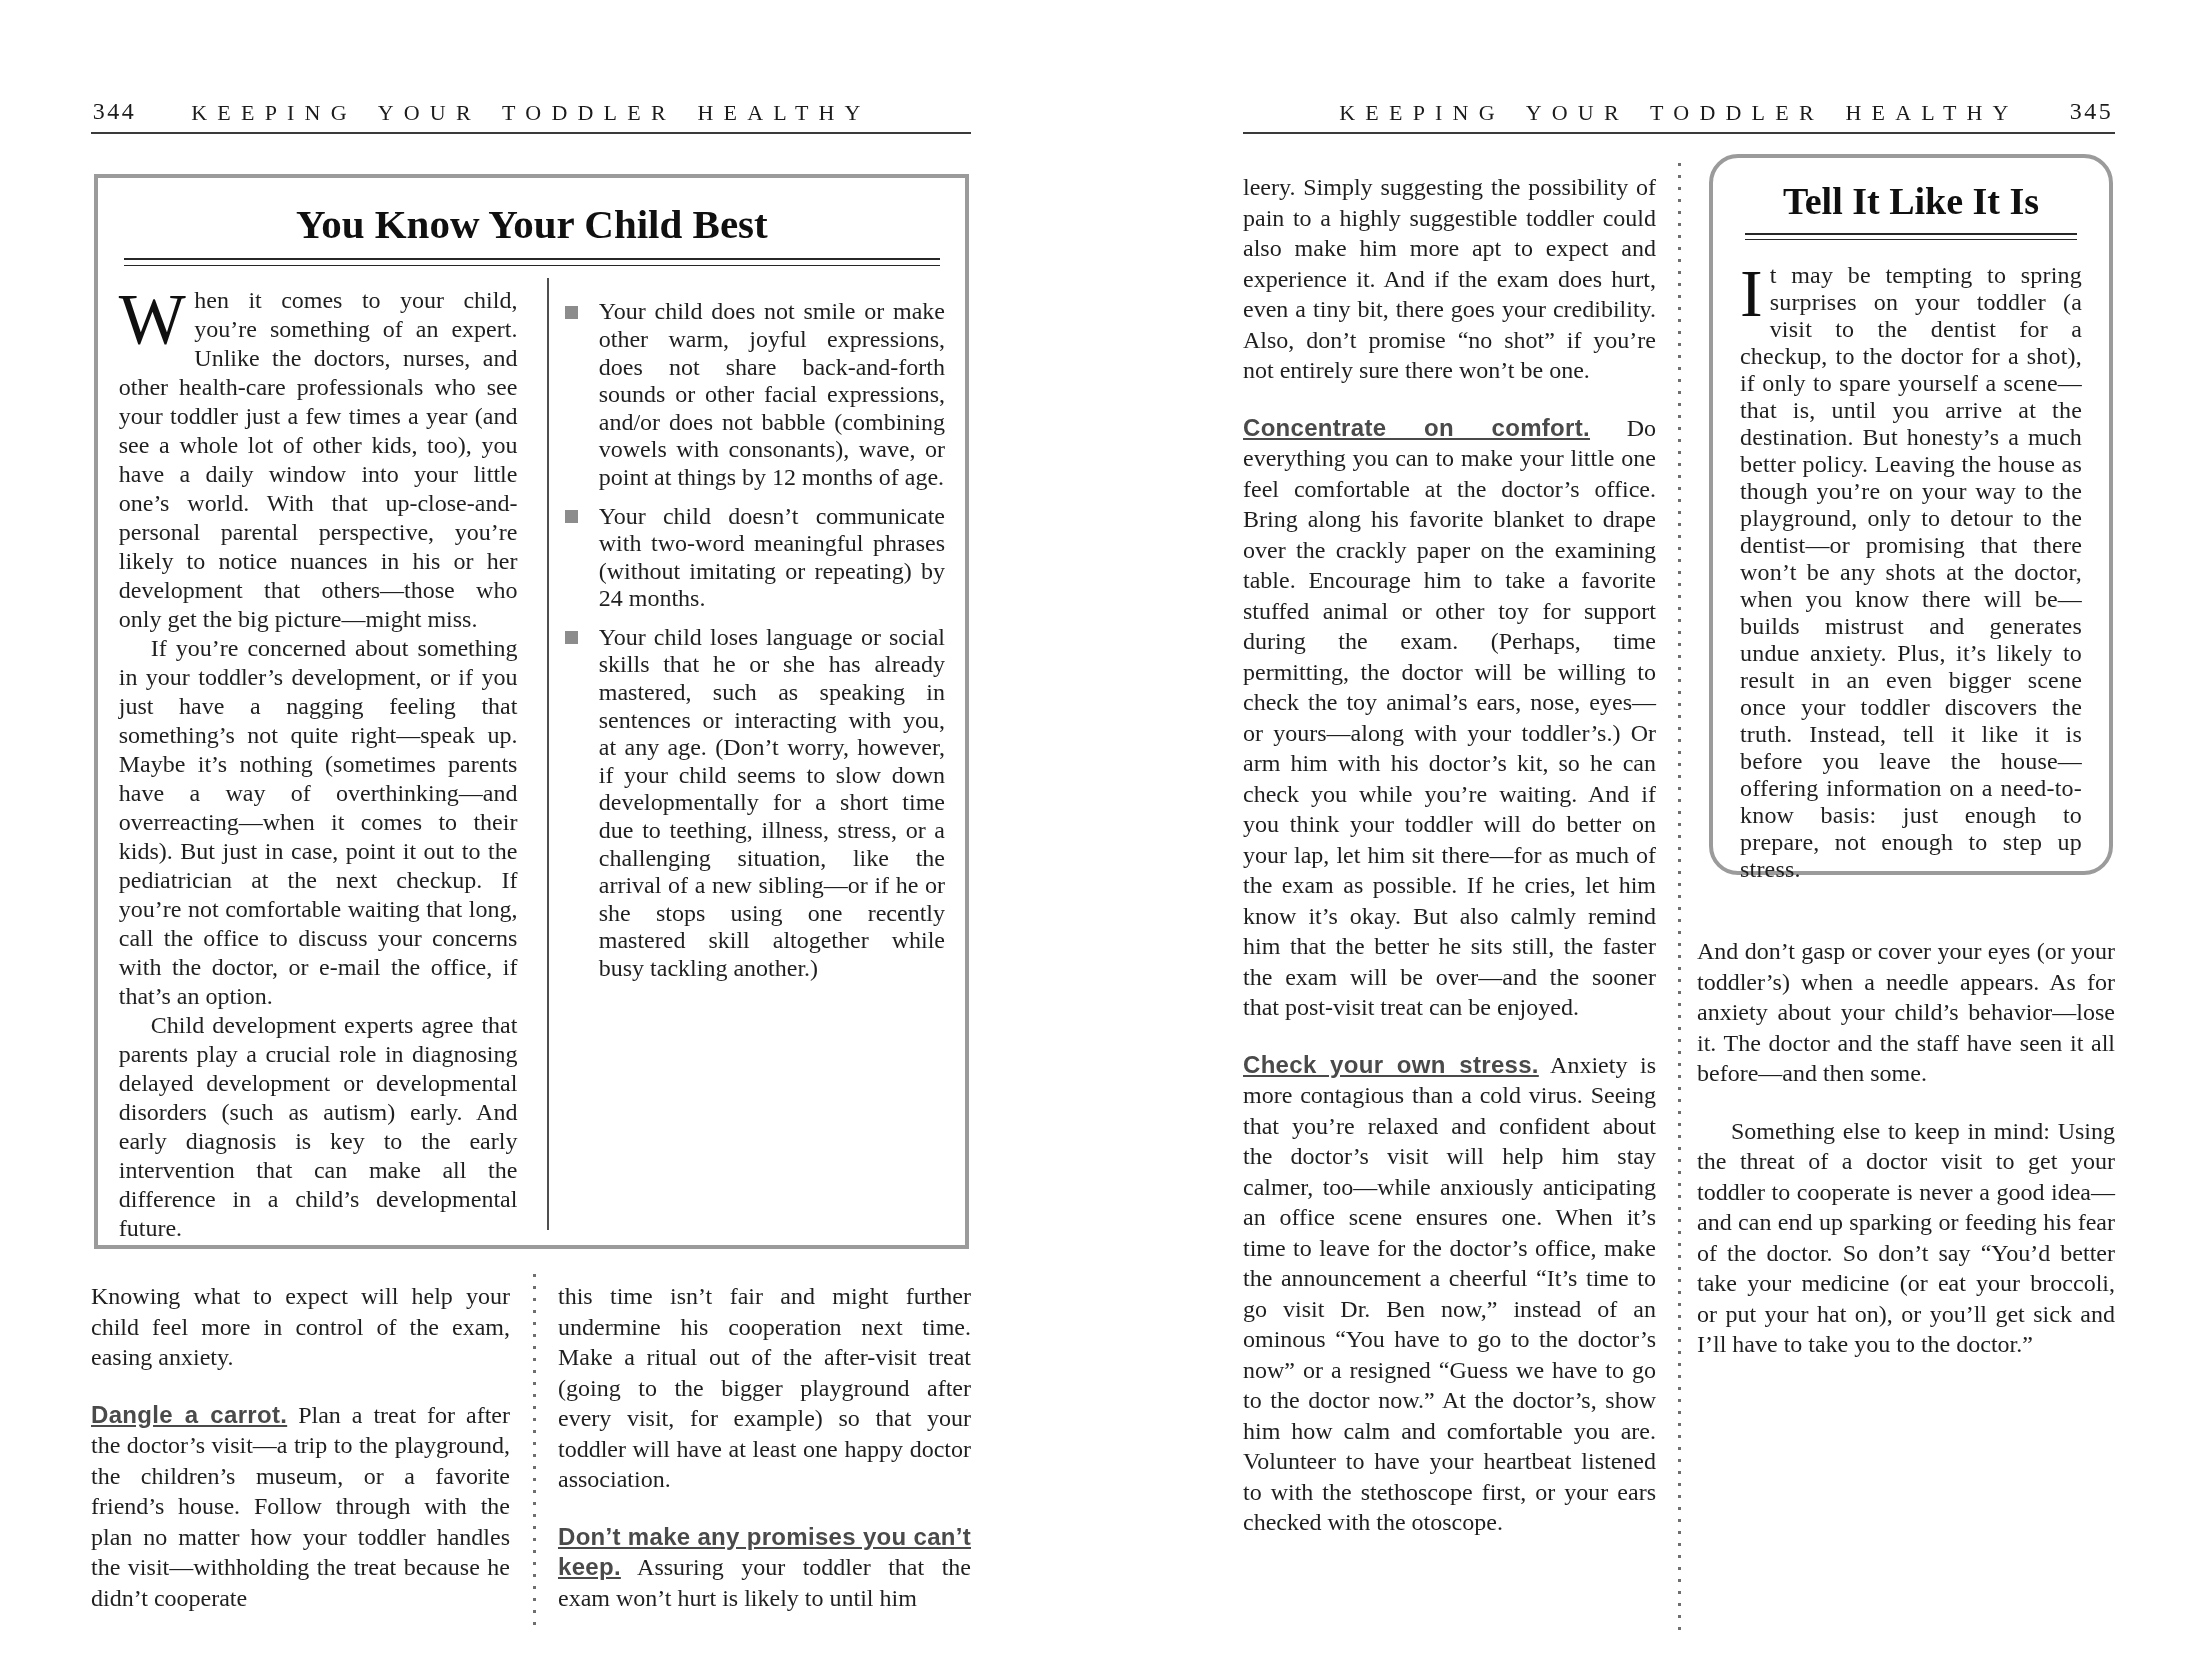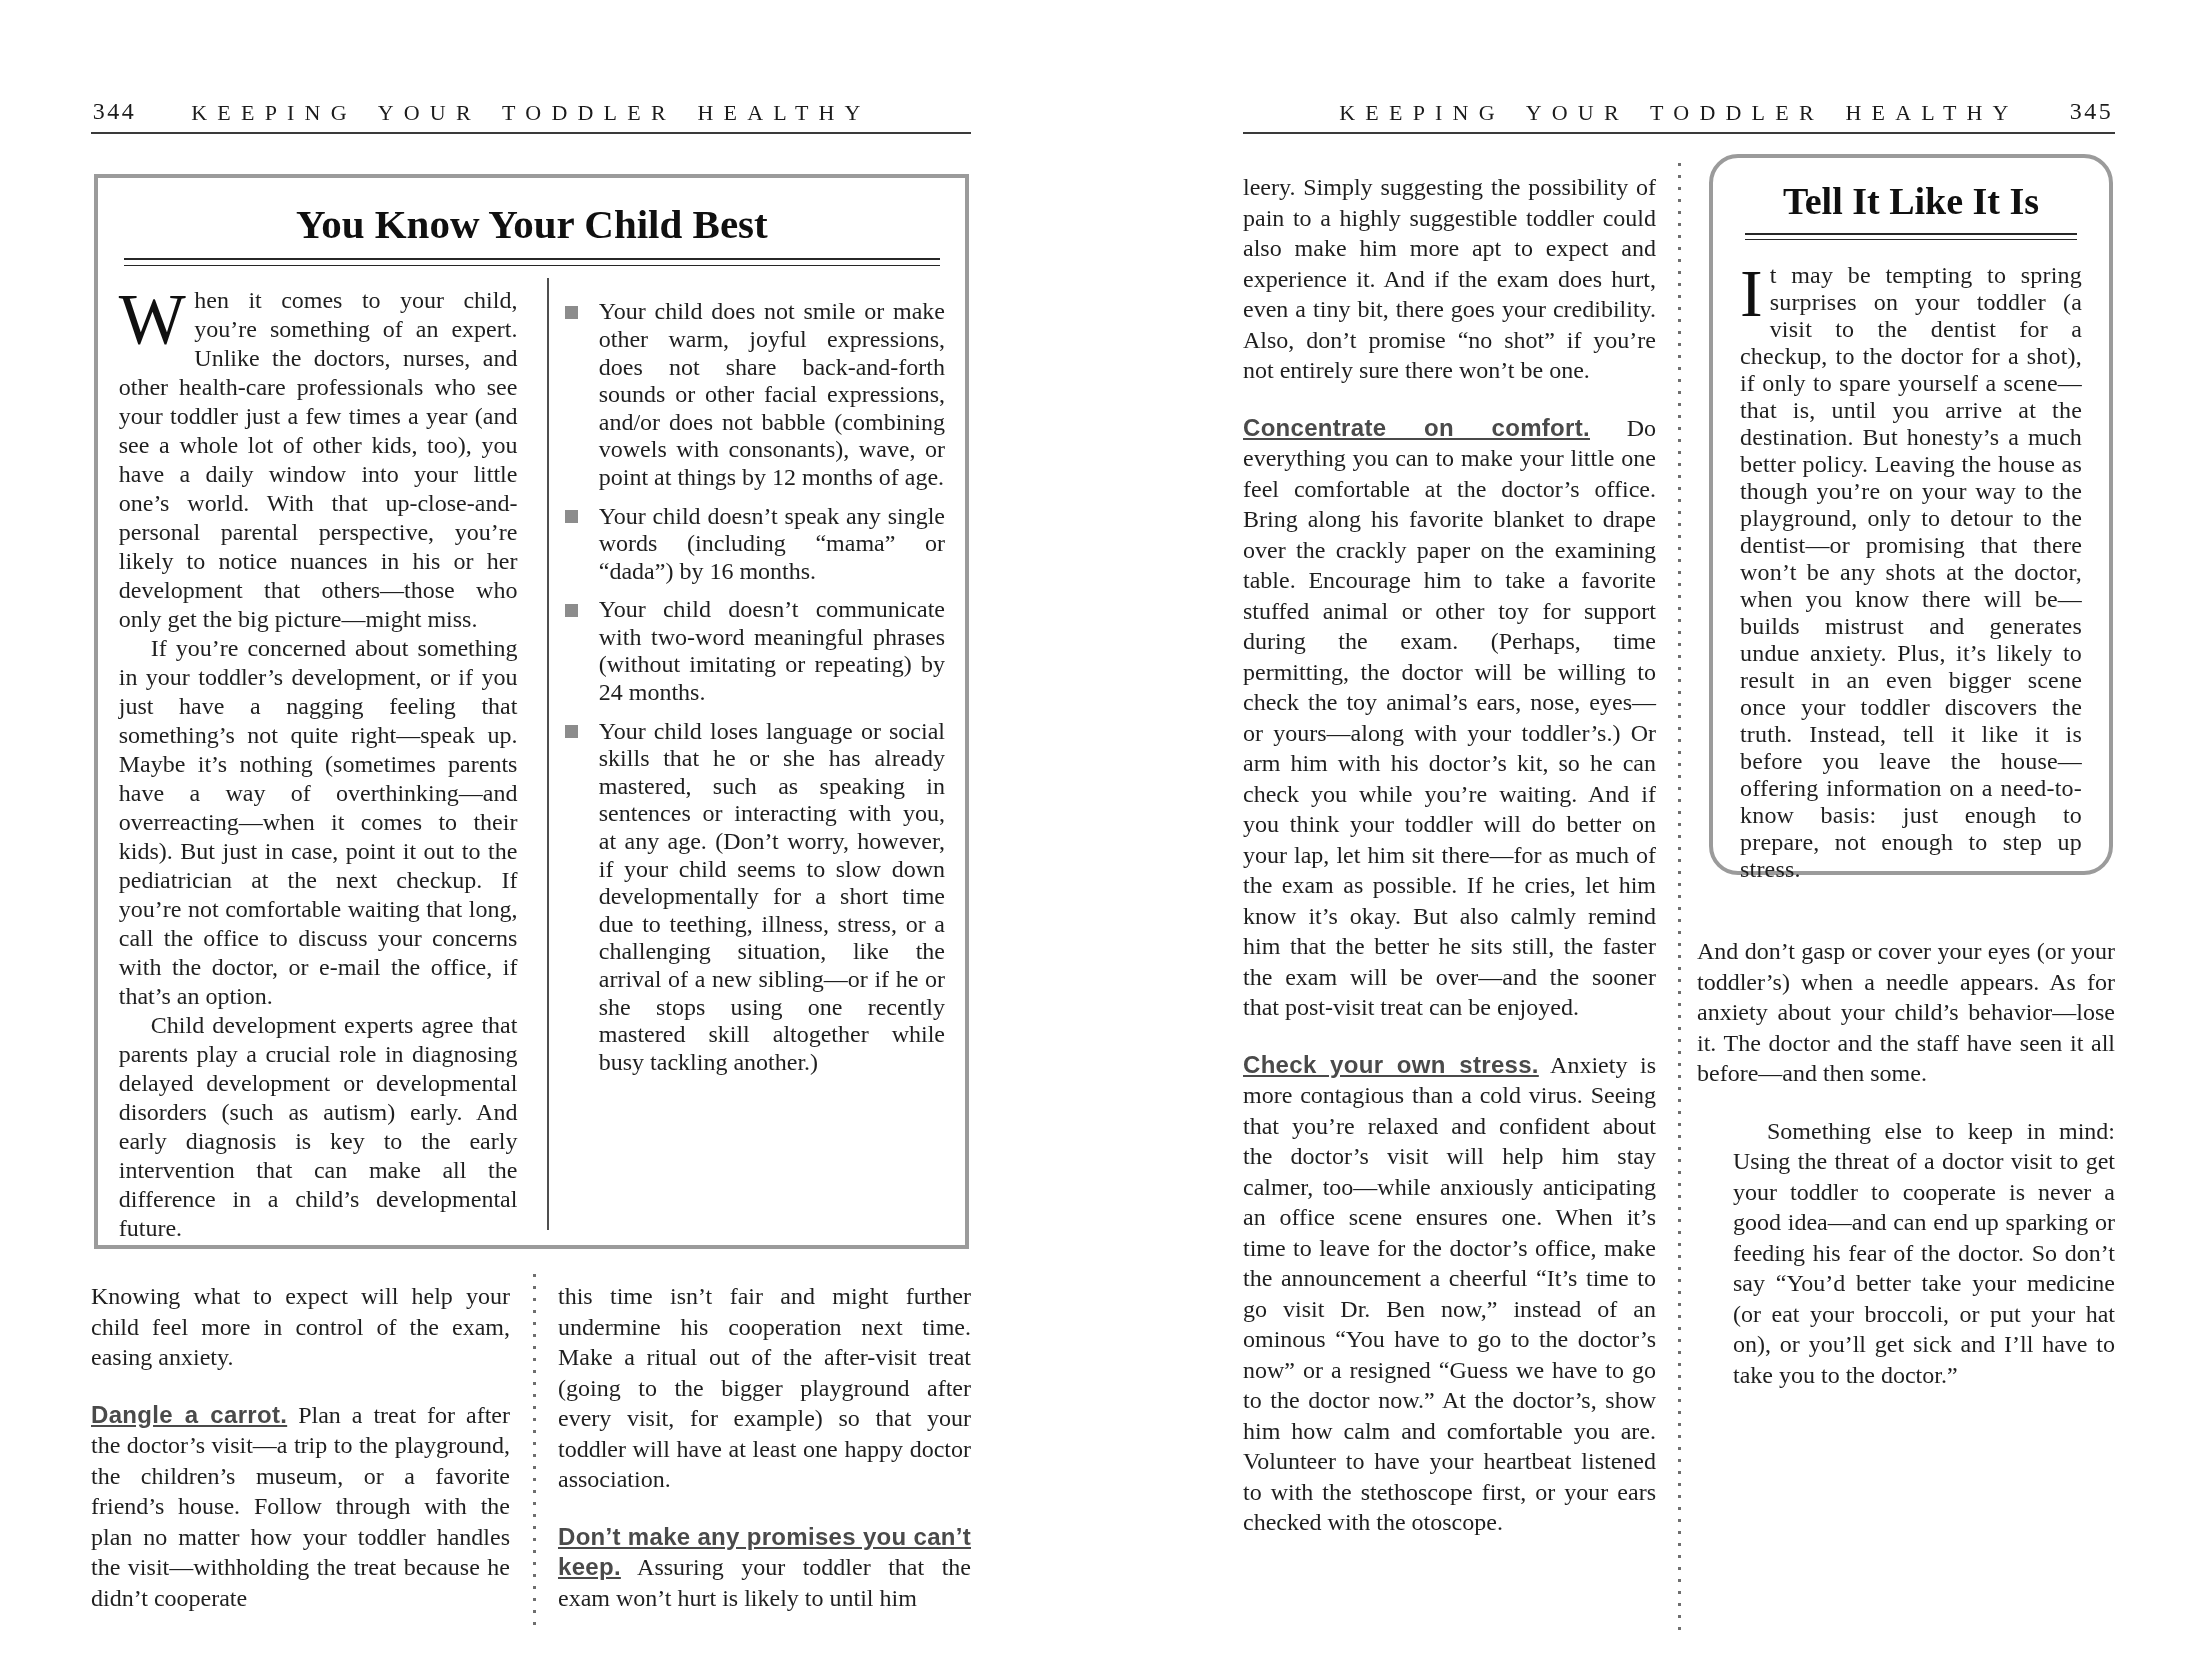--- a/index.html
+++ b/index.html
@@ -53,21 +53,21 @@
   
   .box-body { margin-top:22px; font-size:24px; line-height:27px; letter-spacing:0.2px; }
 
   
   .runin { font-family:"Liberation Sans","DejaVu Sans",sans-serif; font-weight:bold;
            color:#4a4a4a; letter-spacing:0.3px; font-size:24px;text-decoration:underline; }
 
   
   .text-col { position:absolute; font-size:24px; line-height:30.5px; }
   .text-col .para + .para { margin-top:27px; }
-  .indent-first { text-indent:34px;margin-left:36px; }
+  .indent-first { text-indent:34px; }
 
   #left-lower-col1 { left:0;    top:1281px; width:419px; }
   #left-lower-col2 { left:467px; top:1281px; width:413px; }
   #right-col1      { left:0;    top:172px;  width:413px; }
   #right-col2      { left:454px; top:936px; width:418px; }
 
   
   .dotted-divider { position:absolute; width:2.5px;
       background-image:repeating-linear-gradient(to bottom,#6f6f6f 0 3.4px,transparent 3.4px 12px); }
   #left-dotted  { left:442px; top:1274px; height:356px; }
@@ -89,21 +89,21 @@
     <div class="col-divider"></div>
     <div class="box-cols">
       <div class="box-col1 jt">
         <p class="para"><span class="drop-cap">W</span><span>hen it comes to your child, you’re something of an expert. Unlike the doctors, nurses, and other health-care professionals who see your toddler just a few times a year (and see a whole lot of other kids, too), you have a daily window into your little one’s world. With that up-close-and-personal parental perspective, you’re likely to notice nuances in his or her development that others—those who only get the big picture—might miss.</span></p>
         <p class="para">If you’re concerned about something in your toddler’s development, or if you just have a nagging feeling that something’s not quite right—speak up. Maybe it’s nothing (sometimes parents have a way of overthinking—and overreacting—when it comes to their kids). But just in case, point it out to the pediatrician at the next checkup. If you’re not comfortable waiting that long, call the office to discuss your concerns with the doctor, or e-mail the office, if that’s an option.</p>
         <p class="para">Child development experts agree that parents play a crucial role in diagnosing delayed development or developmental disorders (such as autism) early. And early diagnosis is key to the early intervention that can make all the difference in a child’s developmental future.</p>
       </div>
       <div class="box-col2 jt">
         <ul class="bullet-list">
           <li class="bullet-item"><span class="bullet-square"></span><span>Your child does not smile or make other warm, joyful expressions, does not share back-and-forth sounds or other facial expressions, and/or does not babble (combining vowels with consonants), wave, or point at things by 12 months of age.</span></li>
-          <li class="bullet-item"><span class="bullet-square"></span><span>Your child doesn’t speak any single words (including “mama” or “dada”) by 16 months.</span></li>
+          <li class="bullet-item"><span class="bullet-square"></span></li>
           <li class="bullet-item"><span class="bullet-square"></span><span>Your child doesn’t communicate with two-word meaningful phrases (without imitating or repeating) by 24 months.</span></li>
           <li class="bullet-item"><span class="bullet-square"></span><span>Your child loses language or social skills that he or she has already mastered, such as speaking in sentences or interacting with you, at any age. (Don’t worry, however, if your child seems to slow down developmentally for a short time due to teething, illness, stress, or a challenging situation, like the arrival of a new sibling—or if he or she stops using one recently mastered skill altogether while busy tackling another.)</span></li>
         </ul>
       </div>
     </div>
   </div>
 
   <div class="dotted-divider" id="left-dotted"></div>
 
   <div class="text-col jt" id="left-lower-col1">

